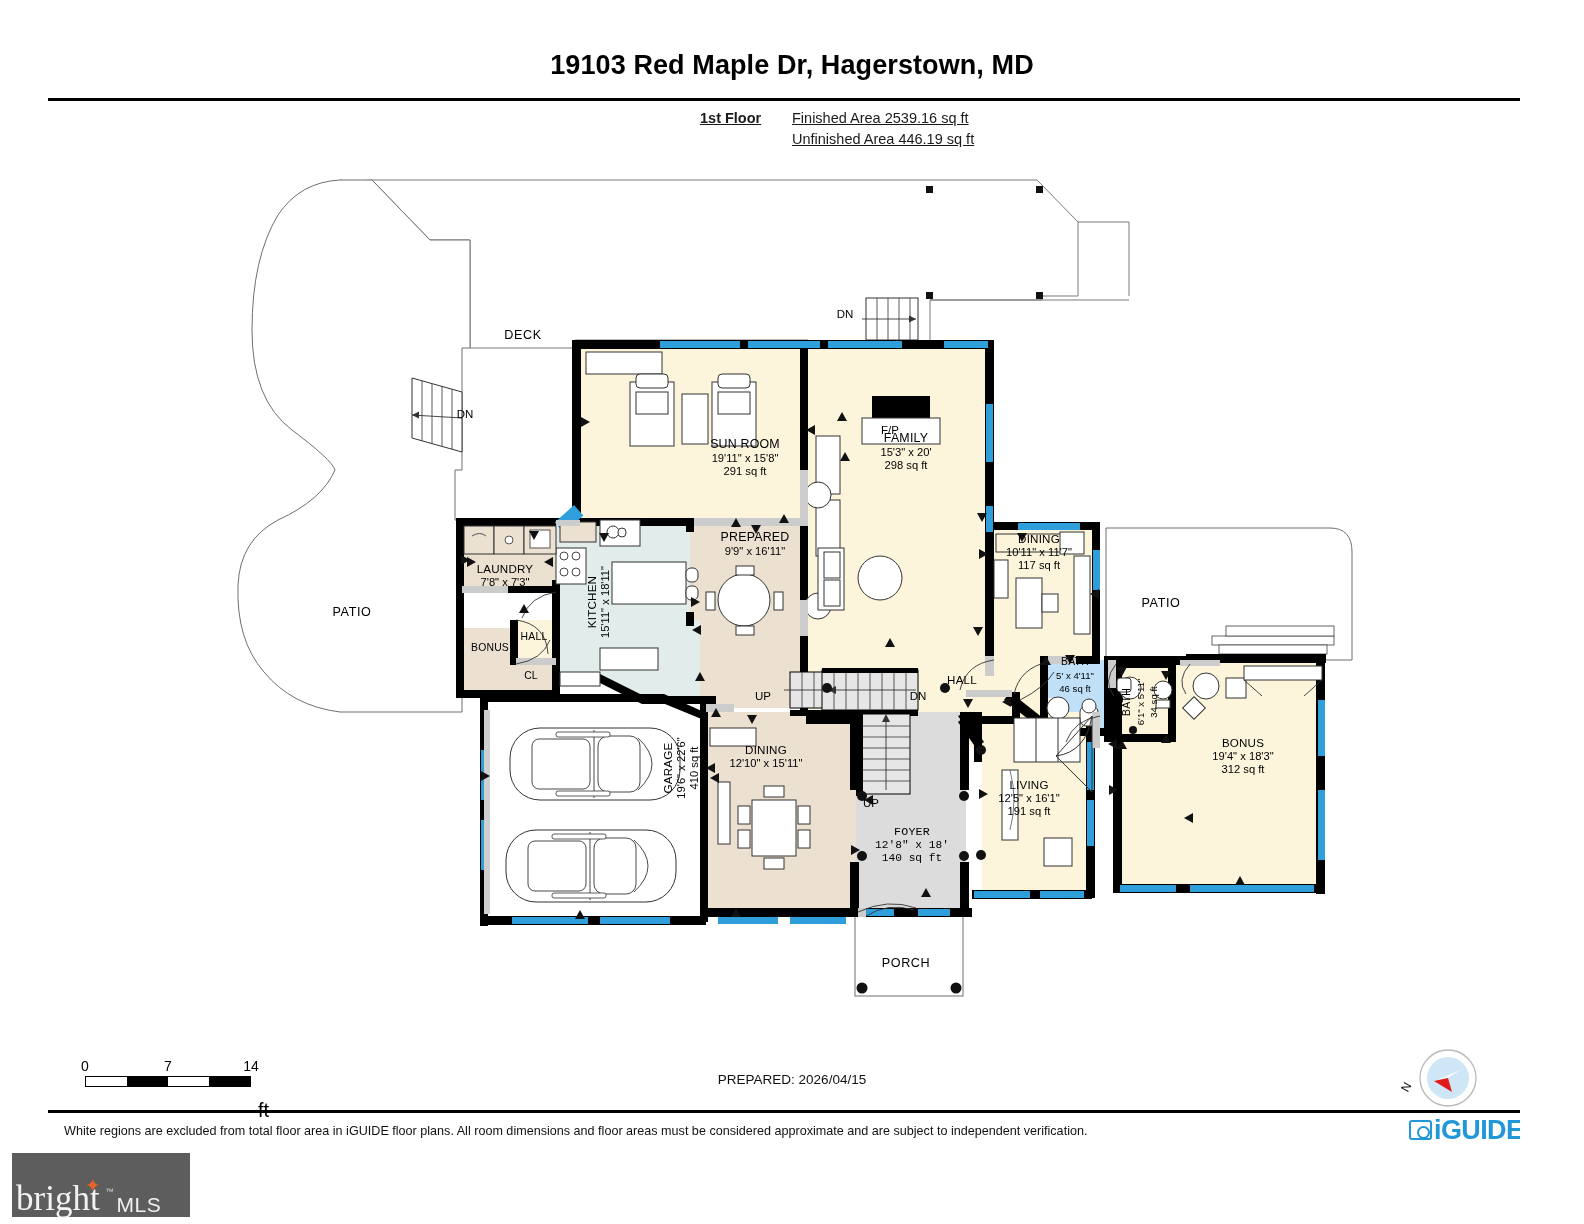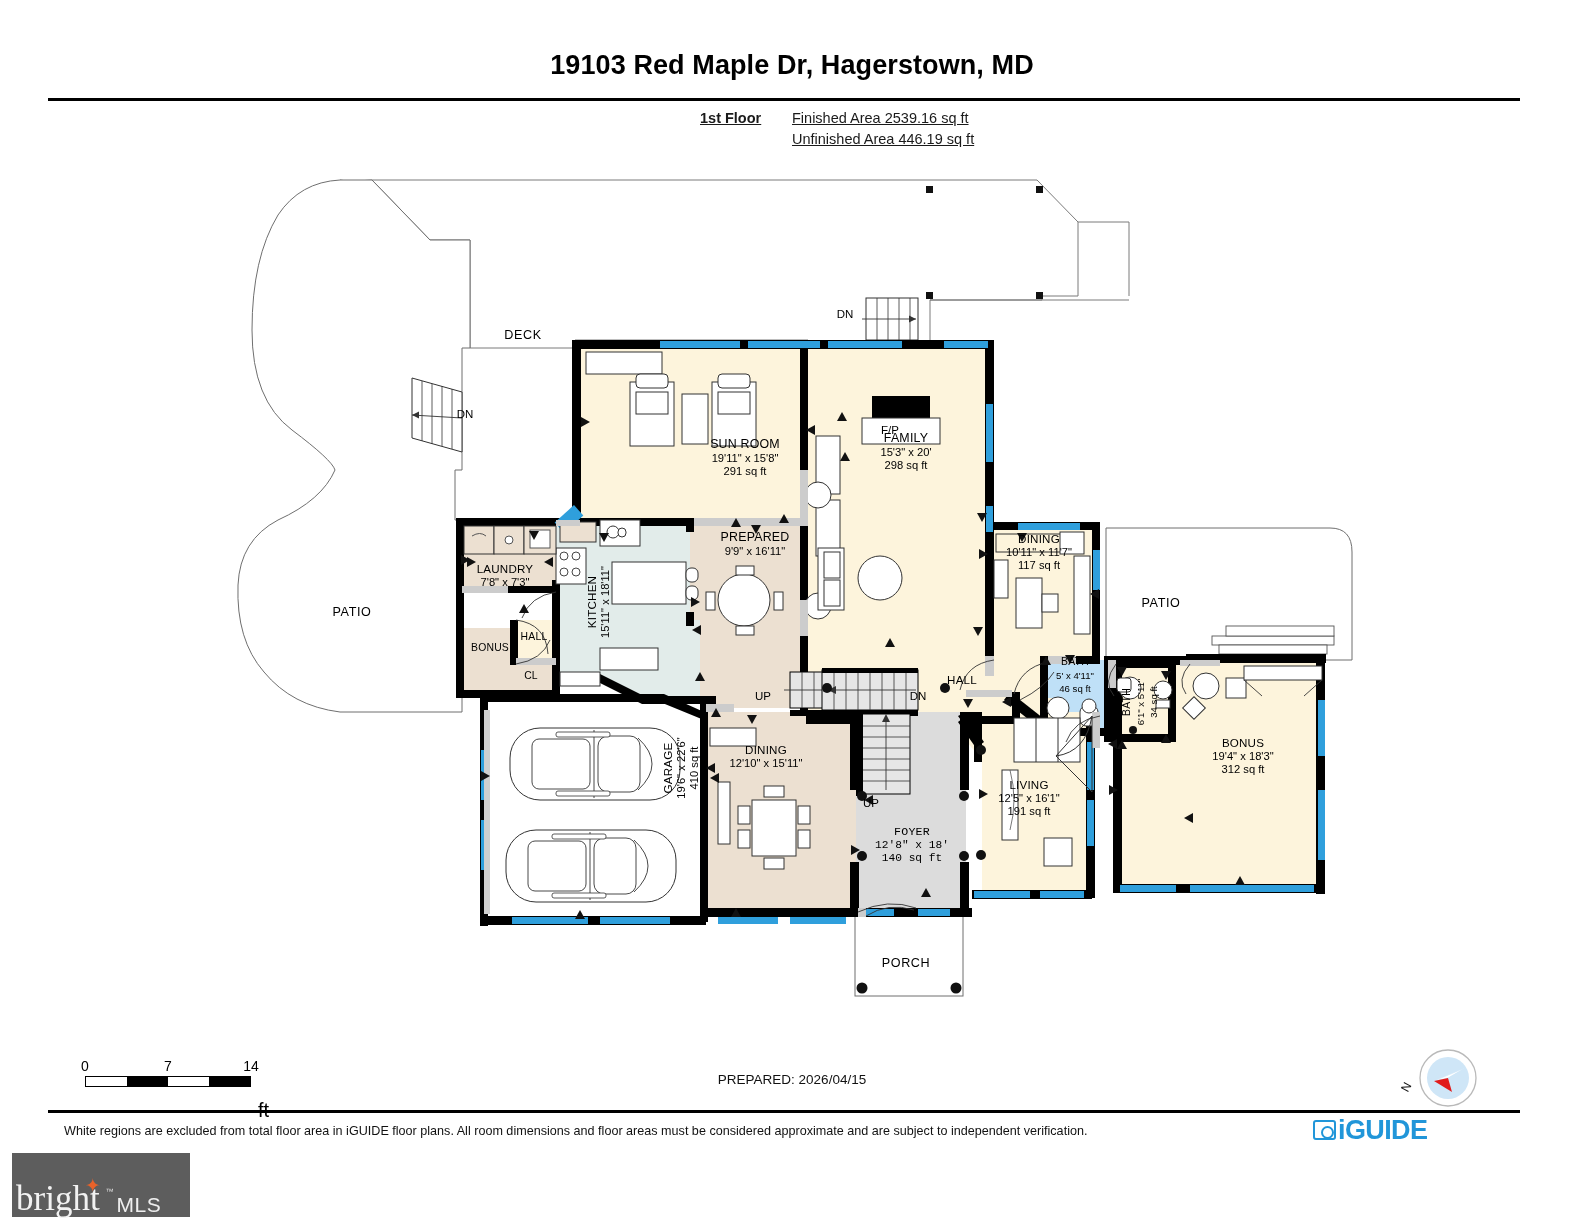--- a/index.html
+++ b/index.html
@@ -68,21 +68,21 @@
     width: 1200px; font-size: 12.6px; color: #111; line-height: 15px;
   }
 
   #compass { position: absolute; left: 1418px; top: 1048px; width: 60px; height: 60px; }
   #compass .cn {
     position: absolute; left: -16px; top: 32px;
     font-size: 12px; color: #111;
     transform: rotate(-62deg);
   }
 
-  #iguide { position: absolute; left: 1313px; top: 1118px; display: flex; align-items: center; justify-content: flex-end; }
+  #iguide { position: absolute; left: 1409px; top: 1118px; display: flex; align-items: center; justify-content: flex-end; }
   #iguide .cam {
     width: 23px; height: 20px; border: 2.4px solid #2196d9;
     border-radius: 3px; margin-right: 2px; position: relative; background:#fff;
   }
   #iguide .cam:before {
     content:""; position:absolute; left:5.5px; top:4px;
     width:9px; height:9px; border:2.2px solid #2196d9; border-radius:50%;
   }
   #iguide .txt {
     font-size: 27px; font-weight: bold; color: #2196d9;

